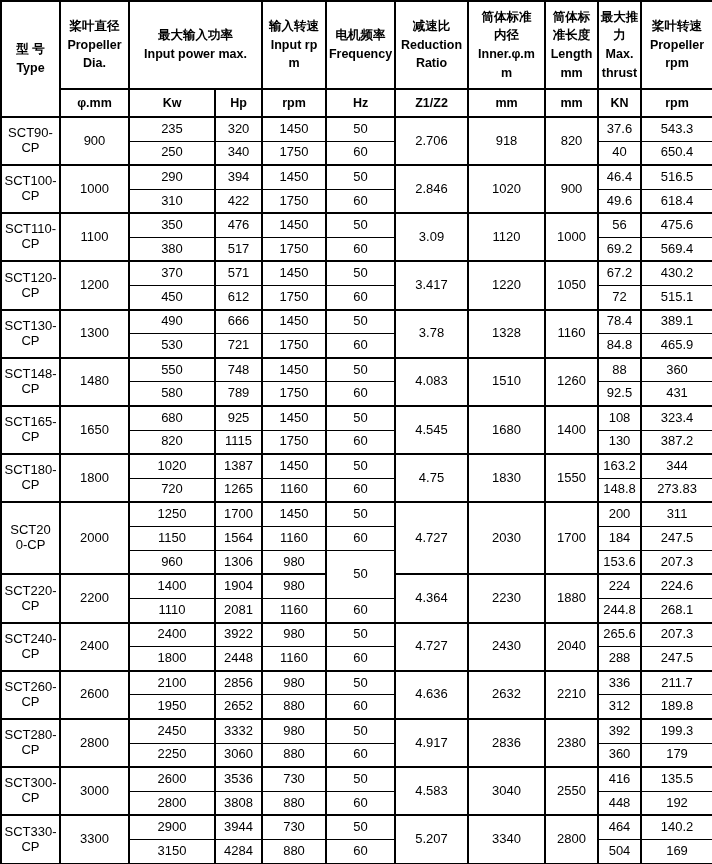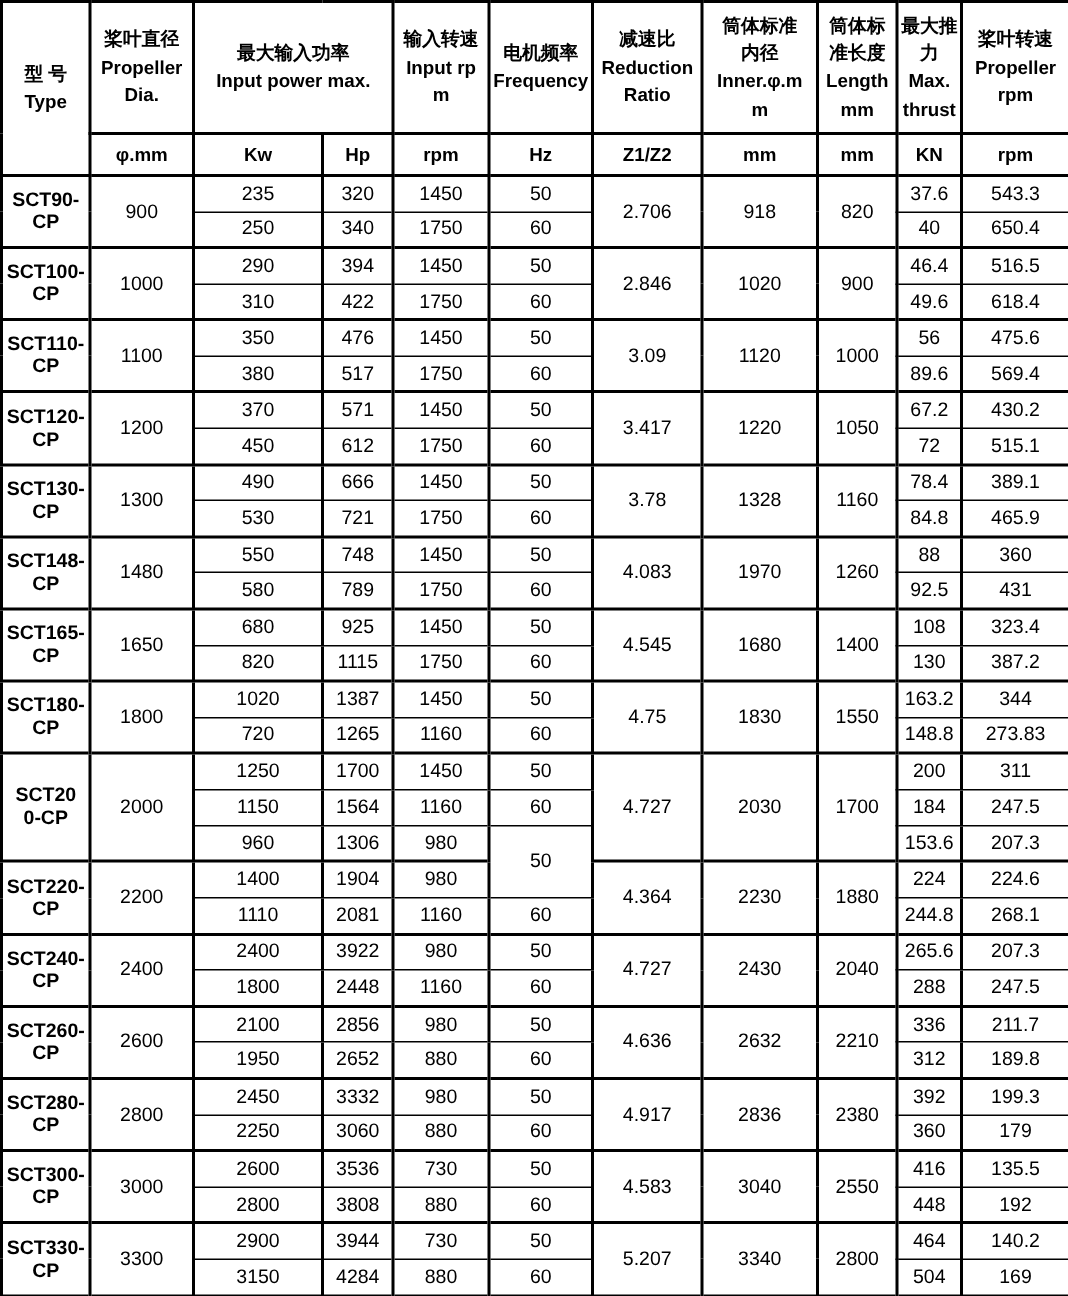--- a/index.html
+++ b/index.html
@@ -32,21 +32,21 @@
   thead tr.head-main { height: 88px; }
   thead tr.head-units { height: 28px; padding-left: 48px; }
   tbody tr { height: 24px; }
   tbody td {
     font-size: 13px;
     border-top-width: 1px;
     border-bottom-width: 1px;
     line-height: 1.15;
   }
   tbody tr.group-start > td { border-top-width: 2px; }
-  tbody td.model { font-weight: bold; margin-top: 39px; }
+  tbody td.model { font-weight: normal; margin-top: 39px; }
 </style>
 </head>
 <body>
 
 <table class="spec">
   <colgroup>
     <col style="width:59px">
       <col style="width:69px">
       <col style="width:86px">
     <col style="width:47px">
@@ -161,21 +161,21 @@
         <td rowspan="2">1120</td>
         <td rowspan="2">1000</td>
         <td>56</td>
         <td>475.6</td>
       </tr>
       <tr>
         <td>380</td>
         <td>517</td>
         <td>1750</td>
         <td>60</td>
-        <td>89.6</td>
+        <td>69.2</td>
         <td>569.4</td>
       </tr>
       <tr class="group-start">
         <td rowspan="2" class="model">SCT120-
 CP</td>
         <td rowspan="2">1200</td>
         <td>370</td>
         <td>571</td>
         <td>1450</td>
         <td>50</td>
@@ -217,21 +217,21 @@
       </tr>
       <tr class="group-start">
         <td rowspan="2" class="model">SCT148-
 CP</td>
         <td rowspan="2">1480</td>
         <td>550</td>
         <td>748</td>
         <td>1450</td>
         <td>50</td>
         <td rowspan="2">4.083</td>
-        <td rowspan="2">1970</td>
+        <td rowspan="2">1510</td>
         <td rowspan="2">1260</td>
         <td>88</td>
         <td>360</td>
       </tr>
       <tr>
         <td>580</td>
         <td>789</td>
         <td>1750</td>
         <td>60</td>
         <td>92.5</td>

